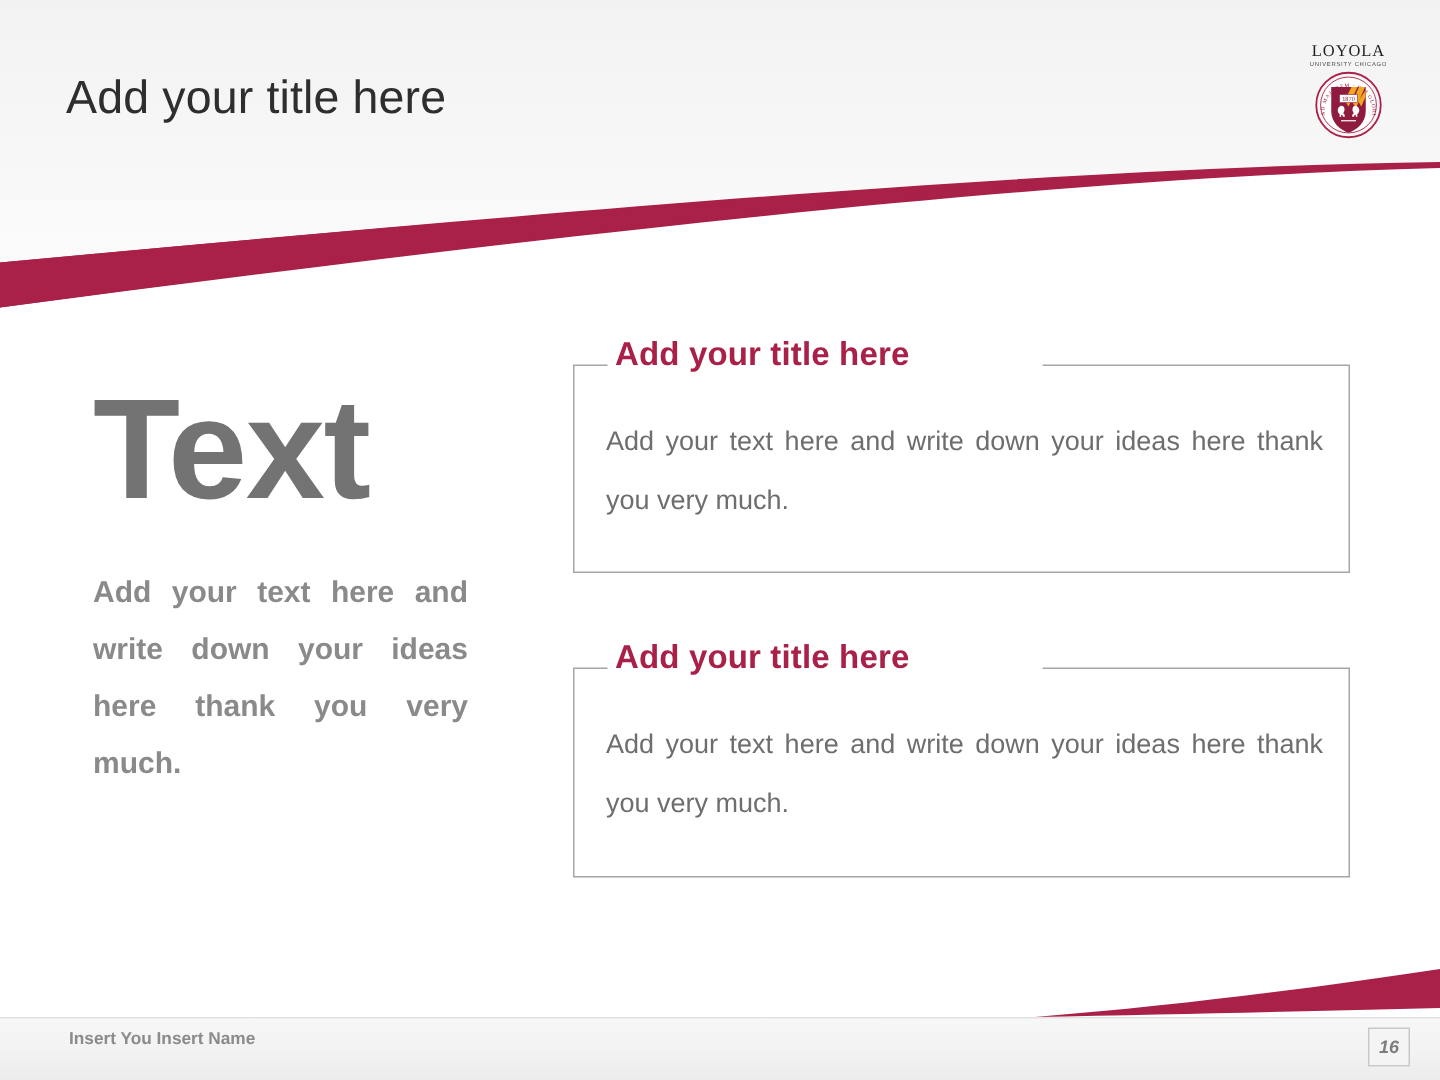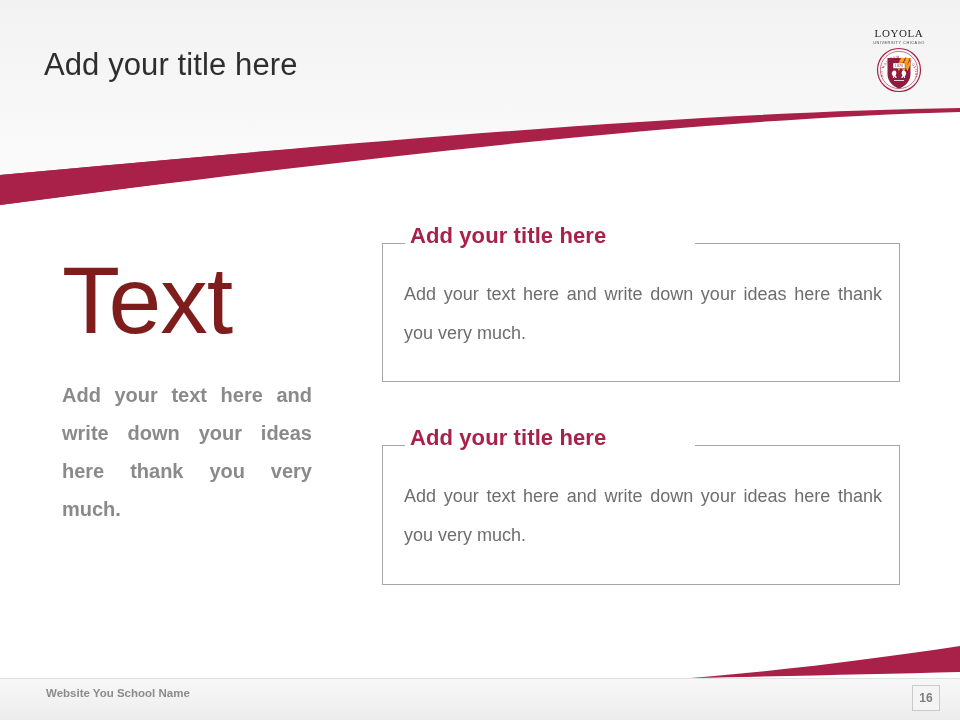--- a/index.html
+++ b/index.html
@@ -49,22 +49,22 @@
 
   
   .left-col {
     position:absolute;
     left:62px; top:248px;
     width:258px;
   }
   .big-text {
     font-size:95px;
     line-height:104px;
-    font-weight:normal;
-    color:#7f1d1d;
+    font-weight:bold;
+    color:#737373;
     letter-spacing:-1px;
   }
   .left-body {
     margin-top:24px;
     font-size:20px;
     line-height:38px;
     font-weight:bold;
     color:#8a8a8a;
     text-align:justify;
     text-align-last:left;
@@ -151,20 +151,21 @@
     left:912px; top:685px;
     width:28px; height:26px;
     border:1px solid #c9c9c9;
     background:#f4f4f4;
     font-size:12px;
     font-weight:bold;
     color:#7d7d7d;
     display:flex;
     align-items:center;
     justify-content:center;
+    font-style:italic;
   }
 </style>
 </head>
 <body>
 
 <div id="slide">
 
   <div class="topdeco">
     <svg width="960" height="215" viewBox="0 0 960 215" xmlns="http://www.w3.org/2000/svg">
       <defs>
@@ -243,16 +244,16 @@
   <div class="footer-deco">
     <svg width="960" height="80" viewBox="0 0 960 80" xmlns="http://www.w3.org/2000/svg">
 
       <path d="M690,38 C790,30 880,18 960,6 L960,32 C880,34 790,36 690,38 Z" fill="#a92148"></path>
 
       <path d="M0,46 C230,43 470,40 690,38 L690,39.4 C470,41.6 230,44.6 0,47.6 Z" fill="#eeeeee"></path>
     </svg>
   </div>
 
   <div class="footer-bar"></div>
-  <div class="footer-left">Website You School Name</div>
+  <div class="footer-left">Insert You Insert Name</div>
   <div class="page-badge">16</div>
 
 </div>
 
 </body></html>

